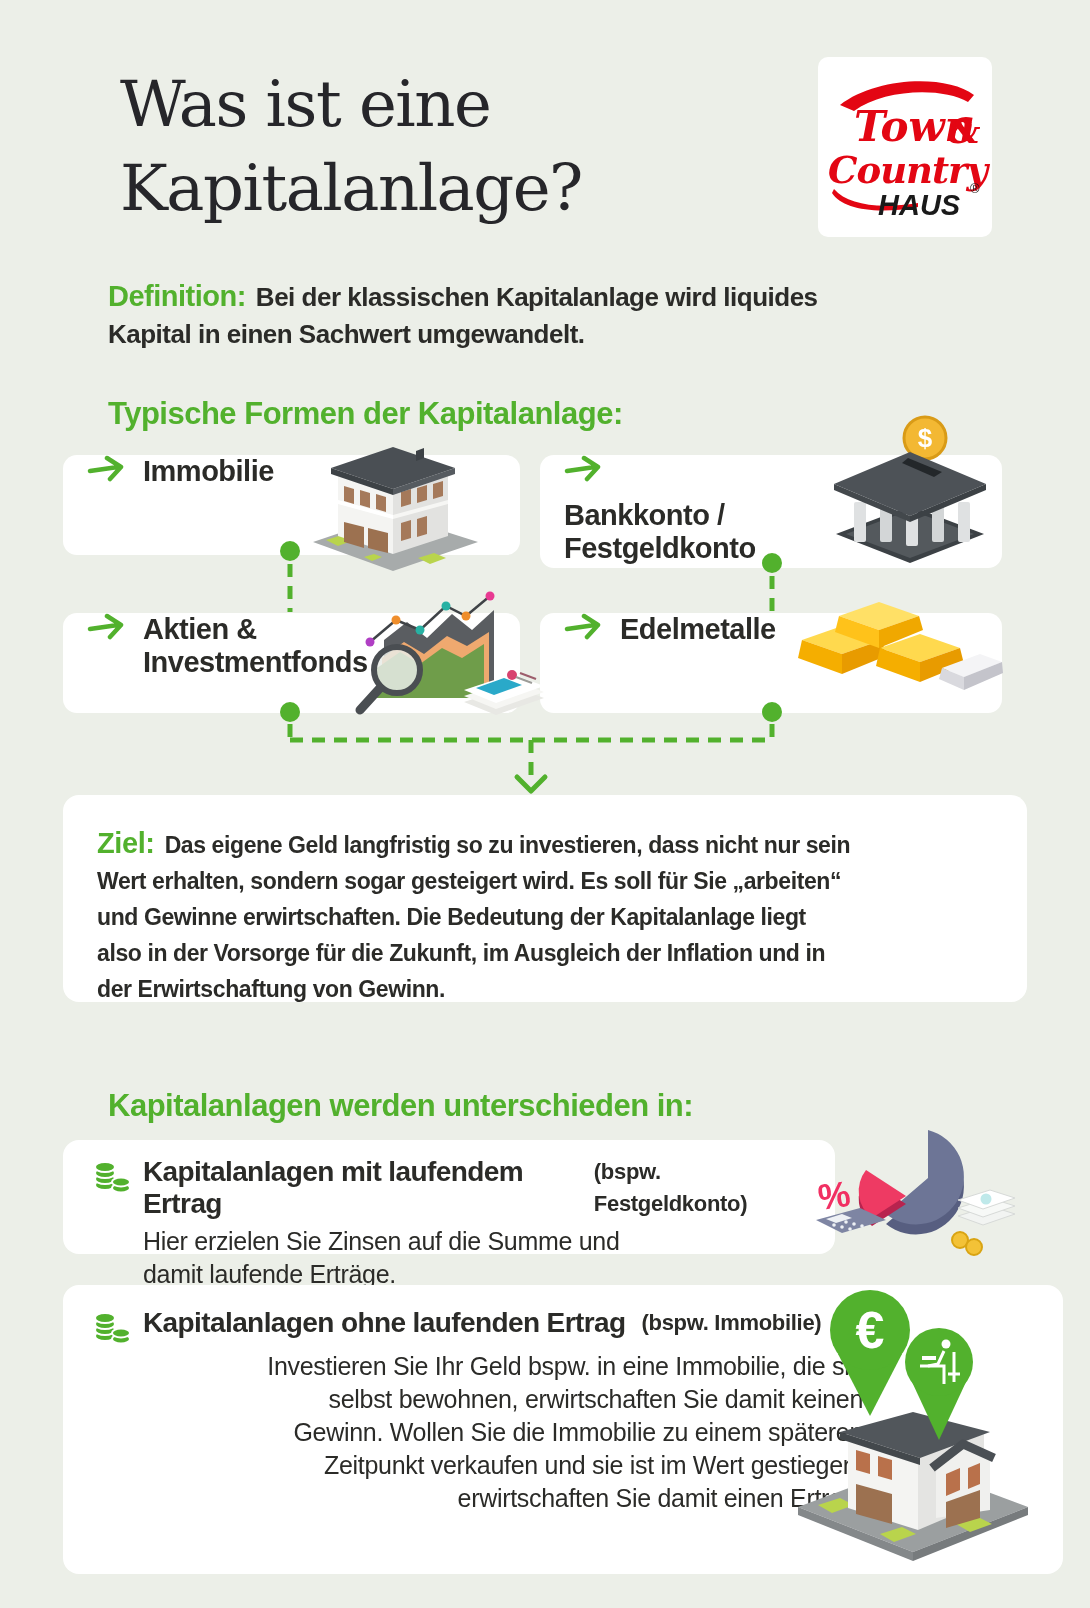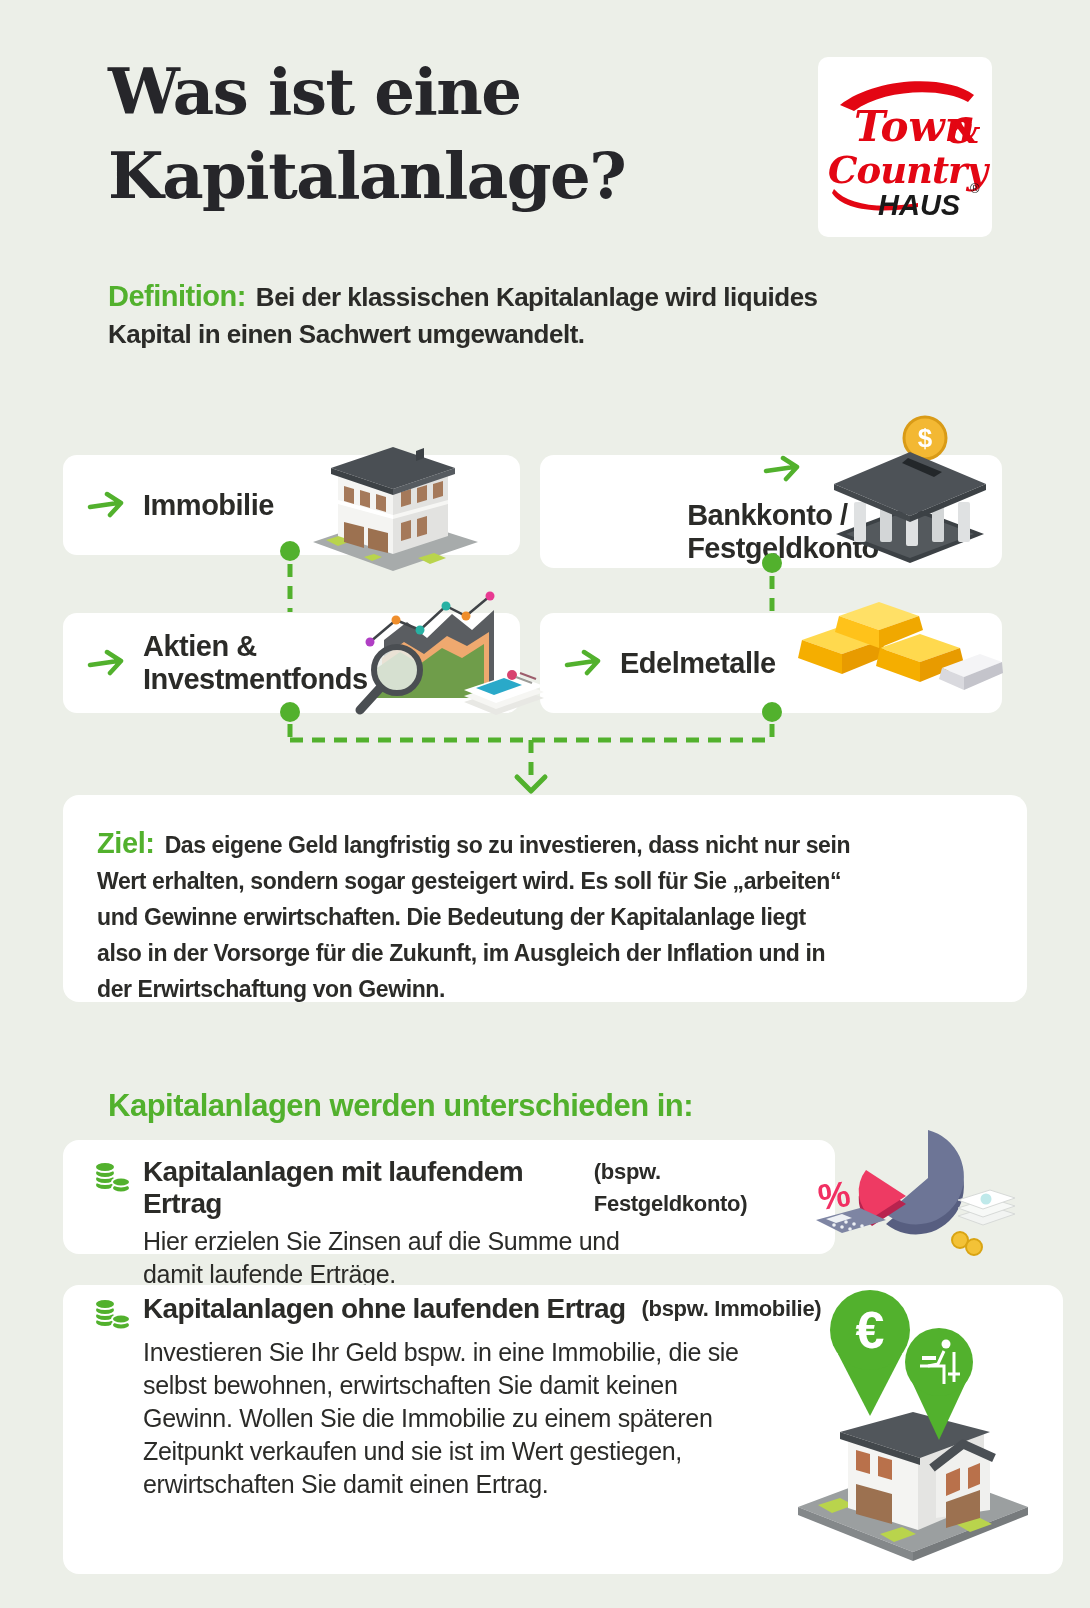--- a/index.html
+++ b/index.html
@@ -5,22 +5,22 @@
   html,body{margin:0;padding:0;}
   body{
     width:1090px;height:1608px;position:relative;overflow:hidden;
     background:#ecefe8;color:#2b2b28;
     font-family:"Liberation Sans",sans-serif;
   }
   .preline{white-space:pre-line;}
   .page{position:absolute;inset:0;}
 
   .title{
-    position:absolute;left:108px;top:50px;margin:0;
-    font-family:"DejaVu Serif",serif;font-weight:bold;
+    position:absolute;left:108px;top:50px;margin:12px;
+    font-family:"DejaVu Serif",serif;font-weight:normal;
     font-size:64px;line-height:84px;letter-spacing:-1.5px;color:#26262a;
   }
 
   .logo-card{
     position:absolute;left:818px;top:57px;width:174px;height:180px;
     background:#ffffff;border-radius:10px;
   }
 
   .definition{
     position:absolute;left:108px;top:278px;width:880px;margin:0;
@@ -31,21 +31,21 @@
 
   .section-heading{
     position:absolute;left:108px;margin:0;
     color:#52b12d;font-size:31px;font-weight:bold;letter-spacing:-0.5px;
   }
   .h-forms{top:396px;}
   .h-dist{top:1088px;}
 
   .form-card{
     position:absolute;background:#fff;border-radius:14px;z-index:1;
-    display:flex;align-items:center;gap:16px;
+    display:flex;gap:16px;
     padding-left:24px;box-sizing:border-box;
   }
   .fc1{left:63px;top:455px;width:457px;height:100px;}
   .fc2{left:540px;top:455px;width:462px;height:113px;flex-direction:column;}
   .fc3{left:63px;top:613px;width:457px;height:100px;}
   .fc4{left:540px;top:613px;width:462px;height:100px;}
   .form-label{font-weight:bold;font-size:29px;letter-spacing:-0.5px;line-height:33px;}
   .arrow-icon{flex:0 0 auto;}
 
   .illustration{position:absolute;z-index:6;pointer-events:none;}
@@ -64,21 +64,21 @@
     padding:30px 34px;z-index:1;
   }
   .goal-text{margin:0;font-size:23px;font-weight:bold;line-height:36px;letter-spacing:-0.4px;}
   .goal-text .green-label{font-size:29px;}
 
   .dist-card{
     position:absolute;left:63px;background:#fff;border-radius:16px;
     box-sizing:border-box;padding:16px 30px;z-index:1;
   }
   .card-a{top:1140px;width:772px;height:114px;}
-  .card-b{top:1285px;width:1000px;height:289px;padding-top:8px;}
+  .card-b{top:1285px;width:1000px;height:289px;padding-top:22px;text-align:right;}
   .dist-head{display:flex;align-items:flex-start;gap:12px;}
   .coins-icon{flex:0 0 auto;margin-top:0;}
   .dist-title{font-size:28px;font-weight:bold;letter-spacing:-0.6px;line-height:32px;}
   .dist-example{font-size:22px;font-weight:bold;letter-spacing:-0.3px;line-height:32px;margin-left:4px;}
   .dist-body{margin:5px 0 0 50px;font-size:25px;line-height:33px;letter-spacing:-0.3px;width:720px;}
 </style>
 </head>
 <body>
 
 <div class="page">
@@ -94,20 +94,21 @@
       <text x="10" y="126" font-family="DejaVu Serif, serif" font-style="italic" font-weight="bold" font-size="37" fill="#e30613" letter-spacing="-1">Country</text>
       <path d="M16,132 C30,148 60,152 100,146 L100,150 C58,158 24,152 14,136 Z" fill="#e30613"></path>
       <text x="60" y="158" font-family="Liberation Sans, sans-serif" font-style="italic" font-weight="bold" font-size="29" fill="#1a1a1a">HAUS</text>
       <text x="152" y="136" font-size="13" fill="#1a1a1a">®</text>
     </svg>
   </div>
 
   <p class="definition preline"><span class="green-label">Definition:</span><span>Bei der klassischen Kapitalanlage wird liquides
 Kapital in einen Sachwert umgewandelt.</span></p>
 
+  <h2 class="section-heading h-forms">Typische Formen der Kapitalanlage:</h2>
 
   <div class="form-card fc1">
     <svg class="arrow-icon" width="40" height="28" viewBox="0 0 40 28">
       <path d="M3,16 L31,12 M20,3 L34,12 L23,24" stroke="#52b12d" stroke-width="4.5" fill="none" stroke-linecap="round" stroke-linejoin="round"></path>
     </svg>
     <span class="form-label preline">Immobilie</span>
   </div>
 
   <div class="form-card fc2">
     <svg class="arrow-icon" width="40" height="28" viewBox="0 0 40 28">

